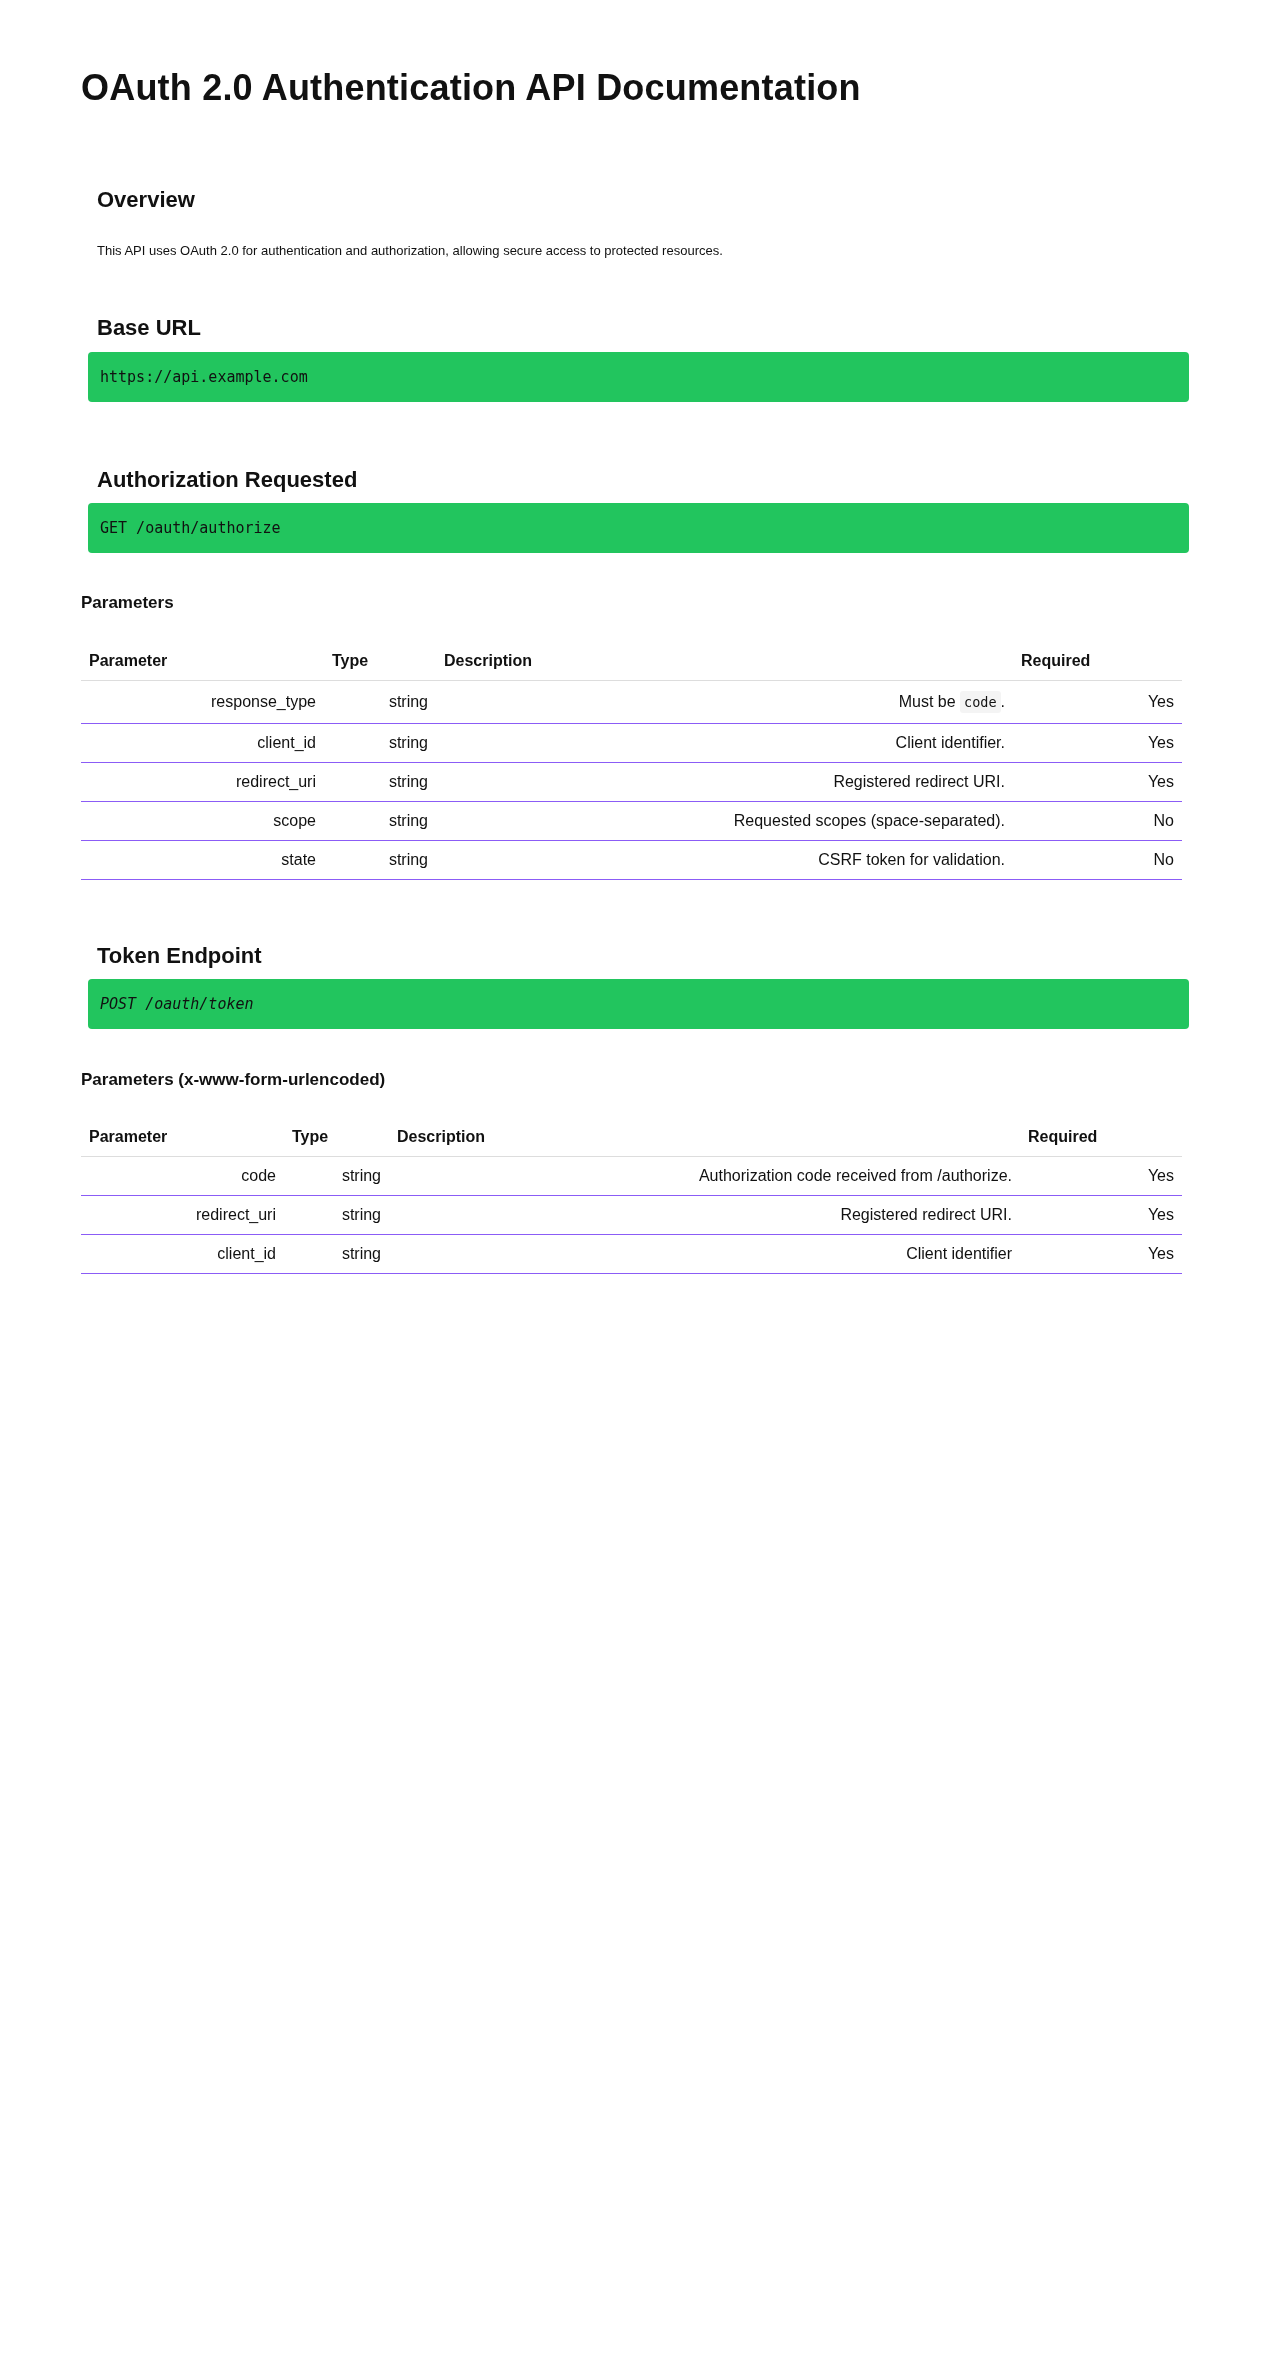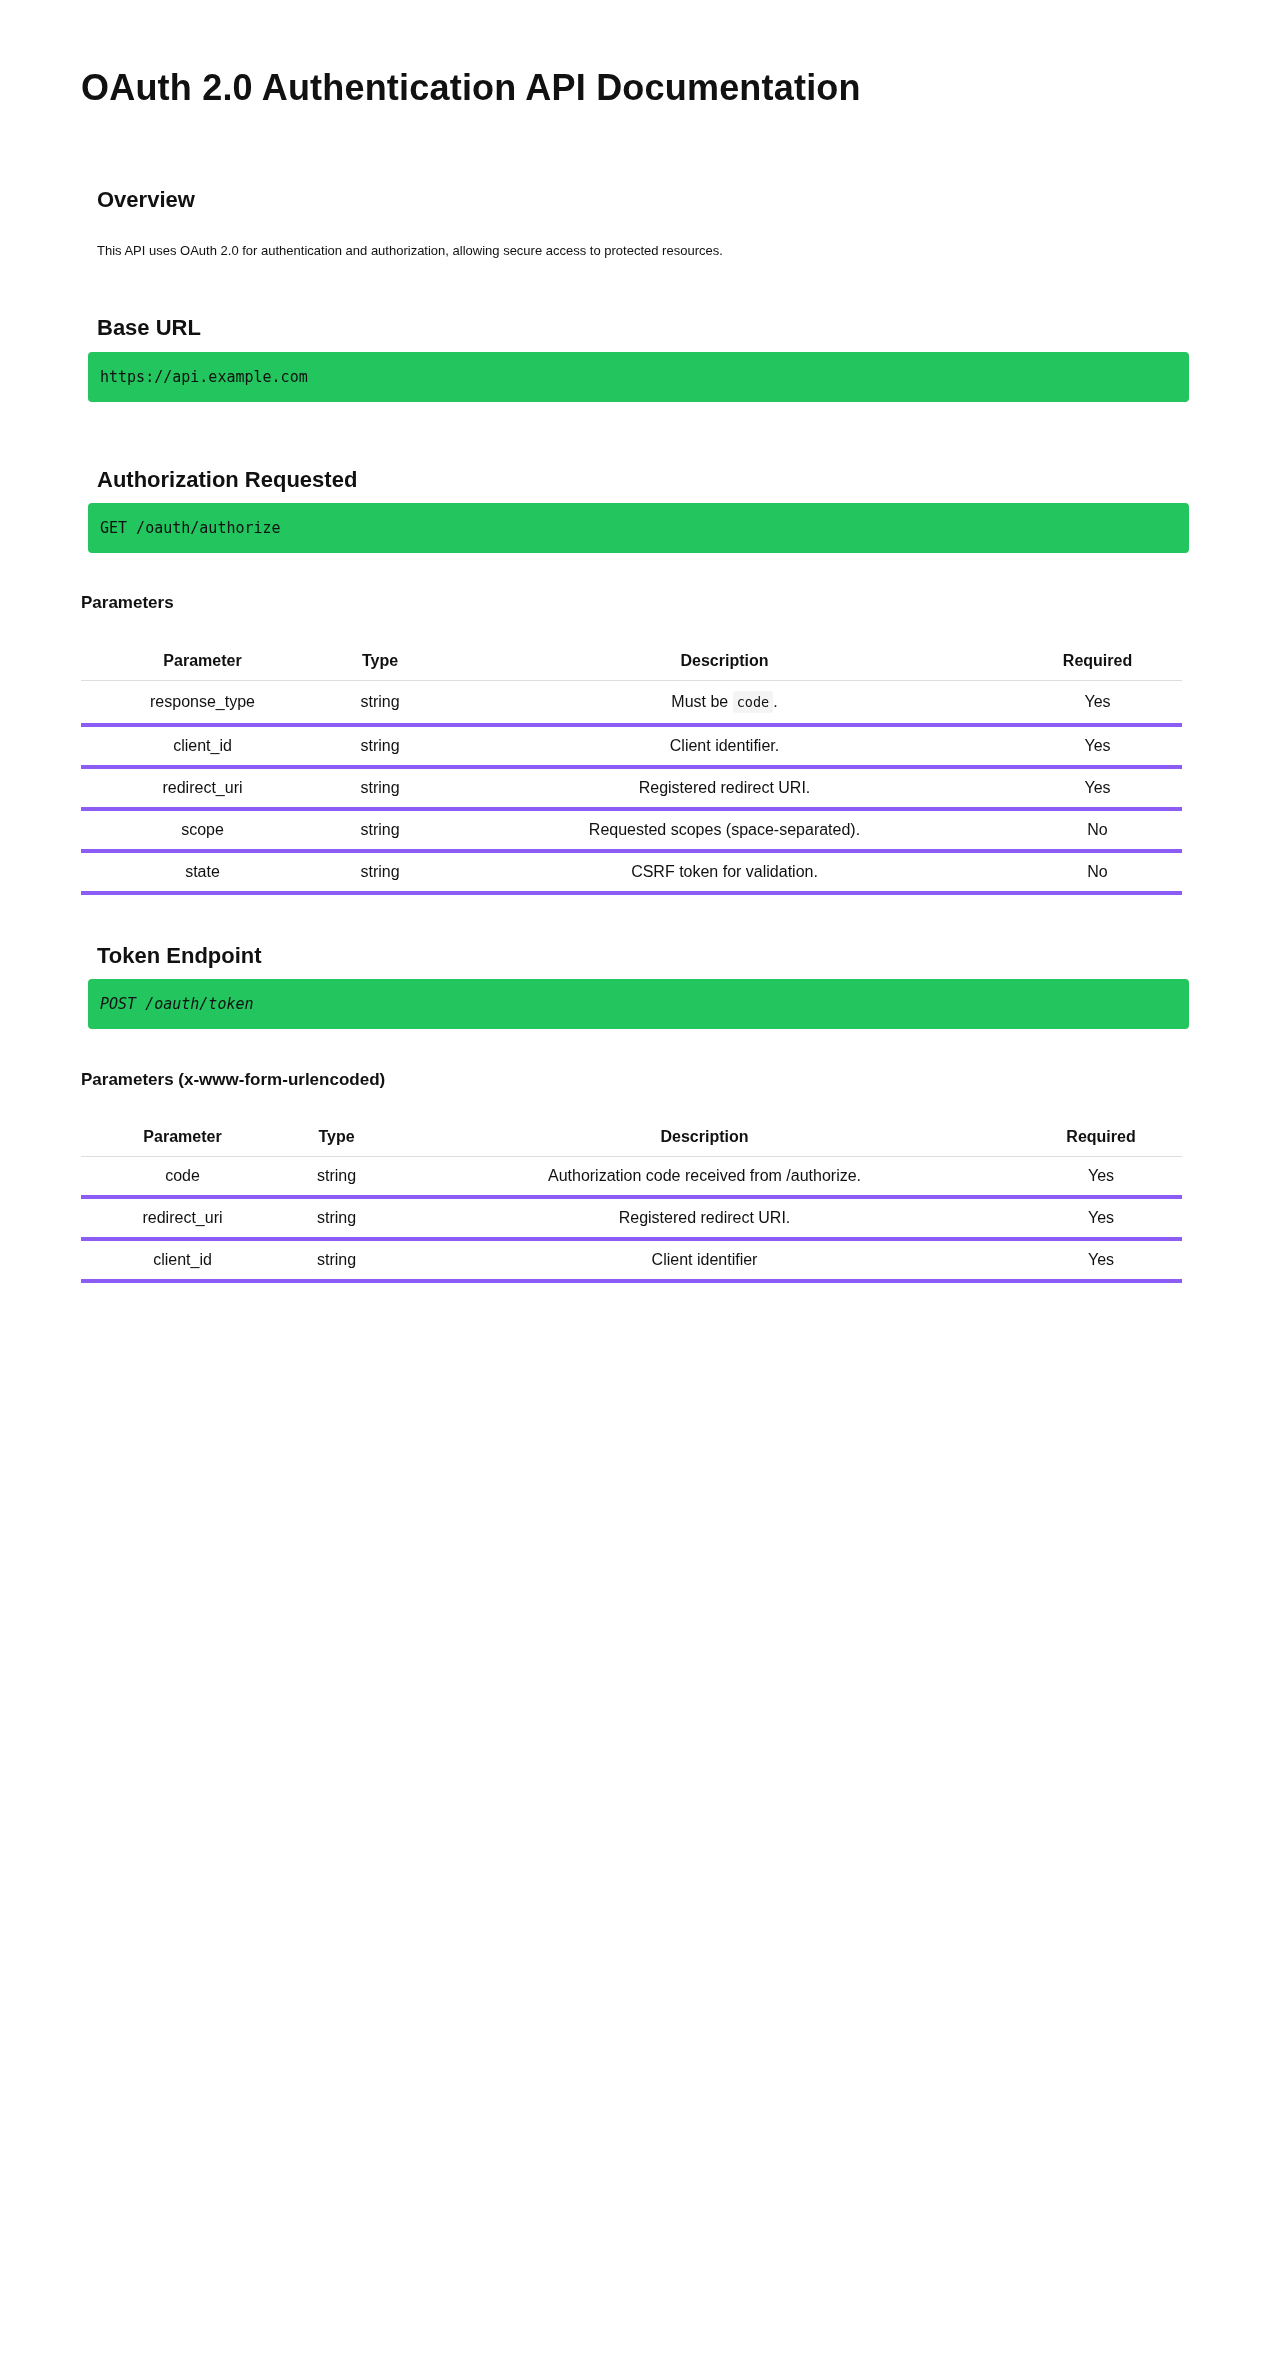--- a/index.html
+++ b/index.html
@@ -77,33 +77,33 @@
       white-space: nowrap;
     }
     table.params {
       position: absolute;
       left: 0;
       width: 1101px;
       border-collapse: collapse;
       font-size: 16px;
     }
     table.params th {
-      text-align: center;
+      text-align: left;
       font-weight: bold;
       padding: 0 8px;
       height: 38px;
       vertical-align: middle;
       border-bottom: 1px solid #dddddd;
     }
     table.params td {
-      text-align: center;
+      text-align: right;
       padding: 0 8px;
       height: 38px;
       vertical-align: middle;
-      border-bottom: 4px solid #8b5cf6;
+      border-bottom: 1px solid #8b5cf6;
     }
     table.params tr.tall td { height: 42px; }
     code.inline {
       font-family: "DejaVu Sans Mono", monospace;
       font-size: 13.5px;
       background: #f4f4f4;
       border-radius: 3px;
       padding: 3px 4px;
     }
   </style>

